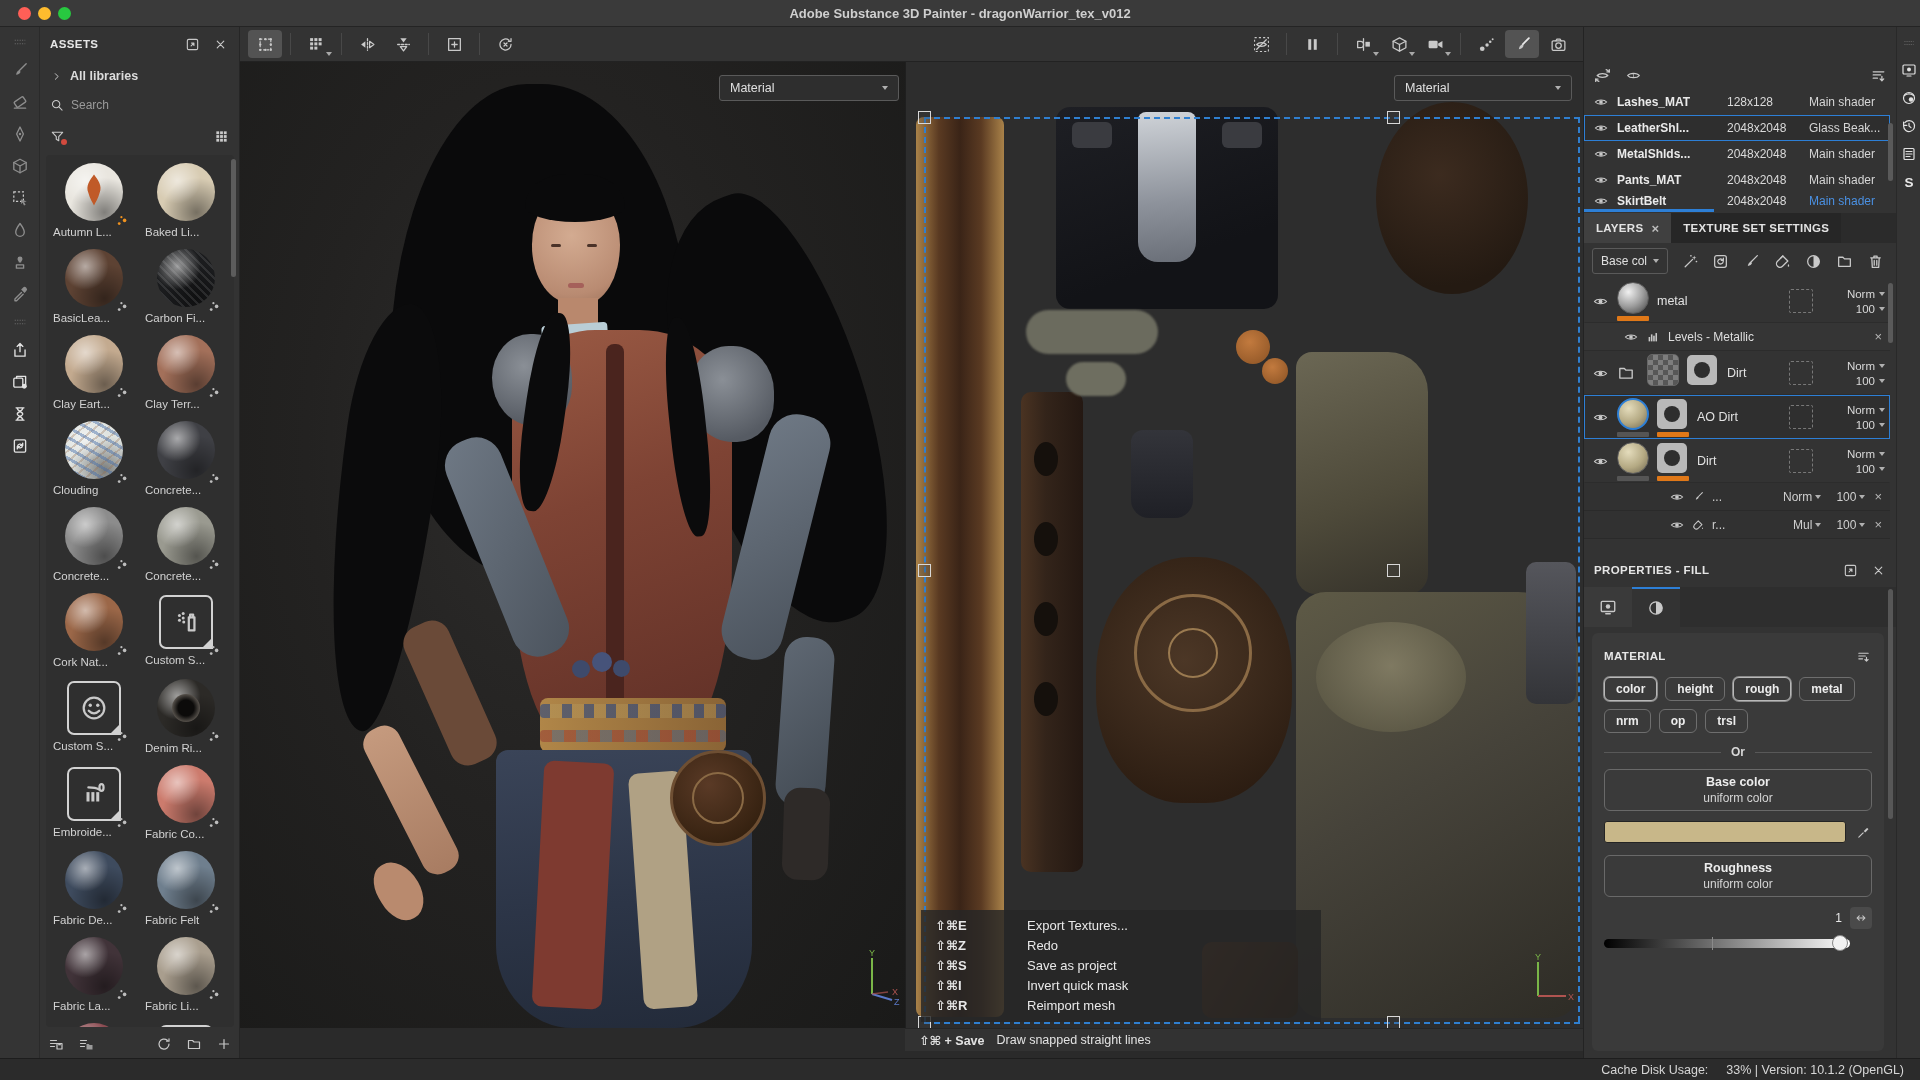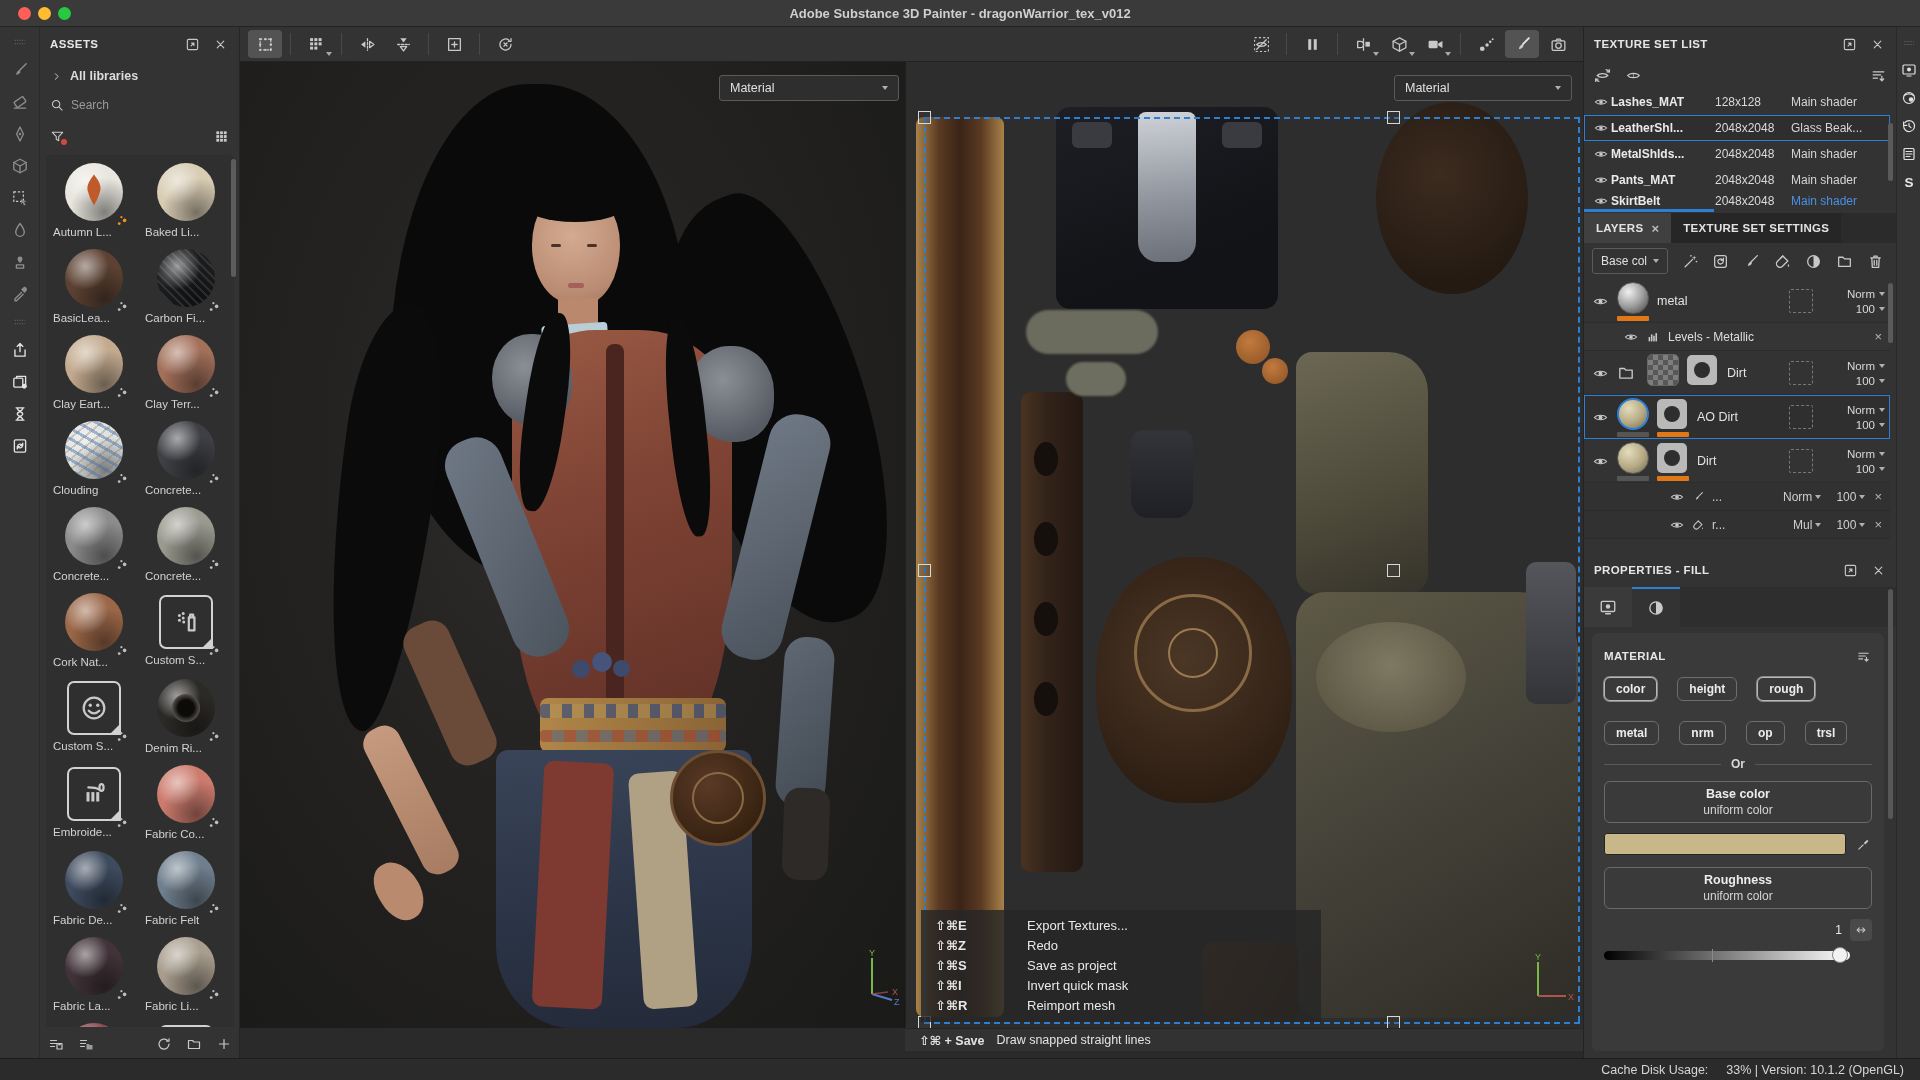--- a/index.html
+++ b/index.html
@@ -67,21 +67,21 @@
 .sc-keys{width:92px;font-weight:600}
 #hint-bar{position:absolute;left:665px;top:1001px;width:678px;height:23px;background:#323232;border-top:1px solid #262626;display:flex;align-items:center;padding-left:14px;gap:12px;font-size:12.5px;color:#e2e2e2}
 #hint-bar .hk{font-weight:600}
 
 .gizmo{position:absolute;z-index:11}
 
 #right-panel{position:absolute;left:1583px;top:27px;width:313px;height:1031px;background:#333;border-left:1px solid #232323}
 #tsl-icons{position:absolute;left:0;top:34px;width:313px;height:28px;display:flex;align-items:center;padding:0 10px;gap:14px}
 #tsl-icons .spacer{flex:1}
 #tsl-rows{position:absolute;left:0;top:62px;width:306px;height:120px;overflow:hidden}
-.tsl-row{display:flex;align-items:center;height:26px;padding:0 6px;border:1px solid transparent}
+.tsl-row{display:flex;align-items:center;height:26px;padding:0 6px;gap:6px;border:1px solid transparent}
 .tsl-row.sel{border-color:#2d7fd6;background:#2e2e2e}
 .tsl-eye{width:20px;display:flex;justify-content:center}
 .tsl-name{width:104px;font-size:12px;font-weight:700;color:#eaeaea;white-space:nowrap;overflow:hidden}
 .tsl-size{width:76px;font-size:12px;color:#dadada}
 .tsl-shader{flex:1;font-size:12px;color:#d5d5d5;white-space:nowrap;overflow:hidden}
 .tsl-row.partial{height:16px;overflow:hidden}
 .tsl-row.partial .tsl-shader{color:#4a90e2}
 #tsl-hscroll{position:absolute;left:0;top:182px;width:130px;height:3px;background:#2d7fd6}
 #tsl-vscroll{position:absolute;right:3px;top:96px;width:5px;height:58px;background:#5a5a5a;border-radius:3px}
 #layer-tabs{position:absolute;left:0;top:186px;width:313px;height:30px;background:#2b2b2b;display:flex}
@@ -120,21 +120,21 @@
 #layers-vscroll{position:absolute;right:3px;top:256px;width:5px;height:60px;background:#5a5a5a;border-radius:3px}
 
 #props-head{position:absolute;left:0;top:526px;width:313px}
 #props-tabs{position:absolute;left:0;top:560px;width:313px;height:40px;background:#2e2e2e;display:flex}
 .ptab{width:48px;height:40px;display:flex;align-items:center;justify-content:center}
 .ptab.t1{background:#3a3a3a}
 .ptab.t2{background:#333;border-top:2px solid #2d7fd6}
 #material-card{position:absolute;left:8px;top:606px;width:292px;height:418px;background:#3a3a3a;border-radius:6px;padding:10px 12px}
 #mat-head{display:flex;align-items:center;height:26px}
 #mat-head .t{flex:1;font-size:11.5px;font-weight:700;letter-spacing:.4px;color:#e6e6e6}
-#chips{display:flex;flex-wrap:wrap;gap:20px;margin-top:8px}
+#chips{display:flex;flex-wrap:wrap;gap:8px;margin-top:8px}
 .chip{border:1px solid #6e6e6e;border-radius:6px;padding:4px 11px;font-size:12px;font-weight:700;color:#ececec;background:#3a3a3a}
 .chip.active{border-color:#b8b8b8;box-shadow:0 0 0 1px #8a8a8a}
 .big-btn{border:1px solid #696969;border-radius:6px;width:100%;padding:5px 0;text-align:center;margin-top:12px;background:#3a3a3a}
 .big-btn .l1{font-size:12.5px;font-weight:700;color:#ececec}
 .big-btn .l2{font-size:12px;color:#d5d5d5;margin-top:2px}
 #or-row{display:flex;align-items:center;gap:10px;margin-top:12px;color:#d8d8d8;font-size:12px;font-weight:700}
 #or-row:before,#or-row:after{content:"";flex:1;height:1px;background:#585858}
 #swatch-row{display:flex;align-items:center;gap:8px;margin-top:10px}
 #base-color-swatch{flex:1;height:22px;border-radius:3px;border:1px solid #242424}
 #rough-val-row{display:flex;align-items:center;justify-content:flex-end;gap:8px;margin-top:10px}
@@ -827,34 +827,20 @@
     </div>
   </div>
 
   <div id="hint-bar">
     <span class="hk">⇧⌘ + Save</span>
     <span>Draw snapped straight lines</span>
   </div>
 </div>
 
 <div id="right-panel">
-  <div class="panel-head">
-    <div class="panel-title">TEXTURE SET LIST</div>
-    <div class="ph-icon" id="tsl-float">
-        <svg width="15" height="15" viewBox="0 0 16 16">
-          <rect class="s" x="2.5" y="2.5" width="11" height="11" rx="1.5"></rect>
-          <path class="s" d="M6.5 9.5L9.5 6.5M9.5 6.5H7M9.5 6.5V9"></path>
-        </svg>
-      </div>
-    <div class="ph-icon" id="tsl-close">
-        <svg width="15" height="15" viewBox="0 0 16 16">
-          <path class="s" d="M4.5 4.5L11.5 11.5M11.5 4.5L4.5 11.5"></path>
-        </svg>
-      </div>
-  </div>
   <div id="tsl-icons">
       <span style="display:flex">
         <svg width="17" height="17" viewBox="0 0 16 16">
           <path class="s" d="M3 8C5 5.6 11 5.6 13 8C11 10.4 5 10.4 3 8Z"></path>
           <path class="s" d="M1.6 11.4a7 7 0 0 0 3 2.1M14.4 4.6a7 7 0 0 0-3-2.1"></path>
           <path class="s" d="M1.6 13.6v-2.2h2.2M14.4 2.4v2.2h-2.2"></path>
         </svg>
       </span>
       <span style="display:flex">
         <svg width="17" height="17" viewBox="0 0 16 16">

